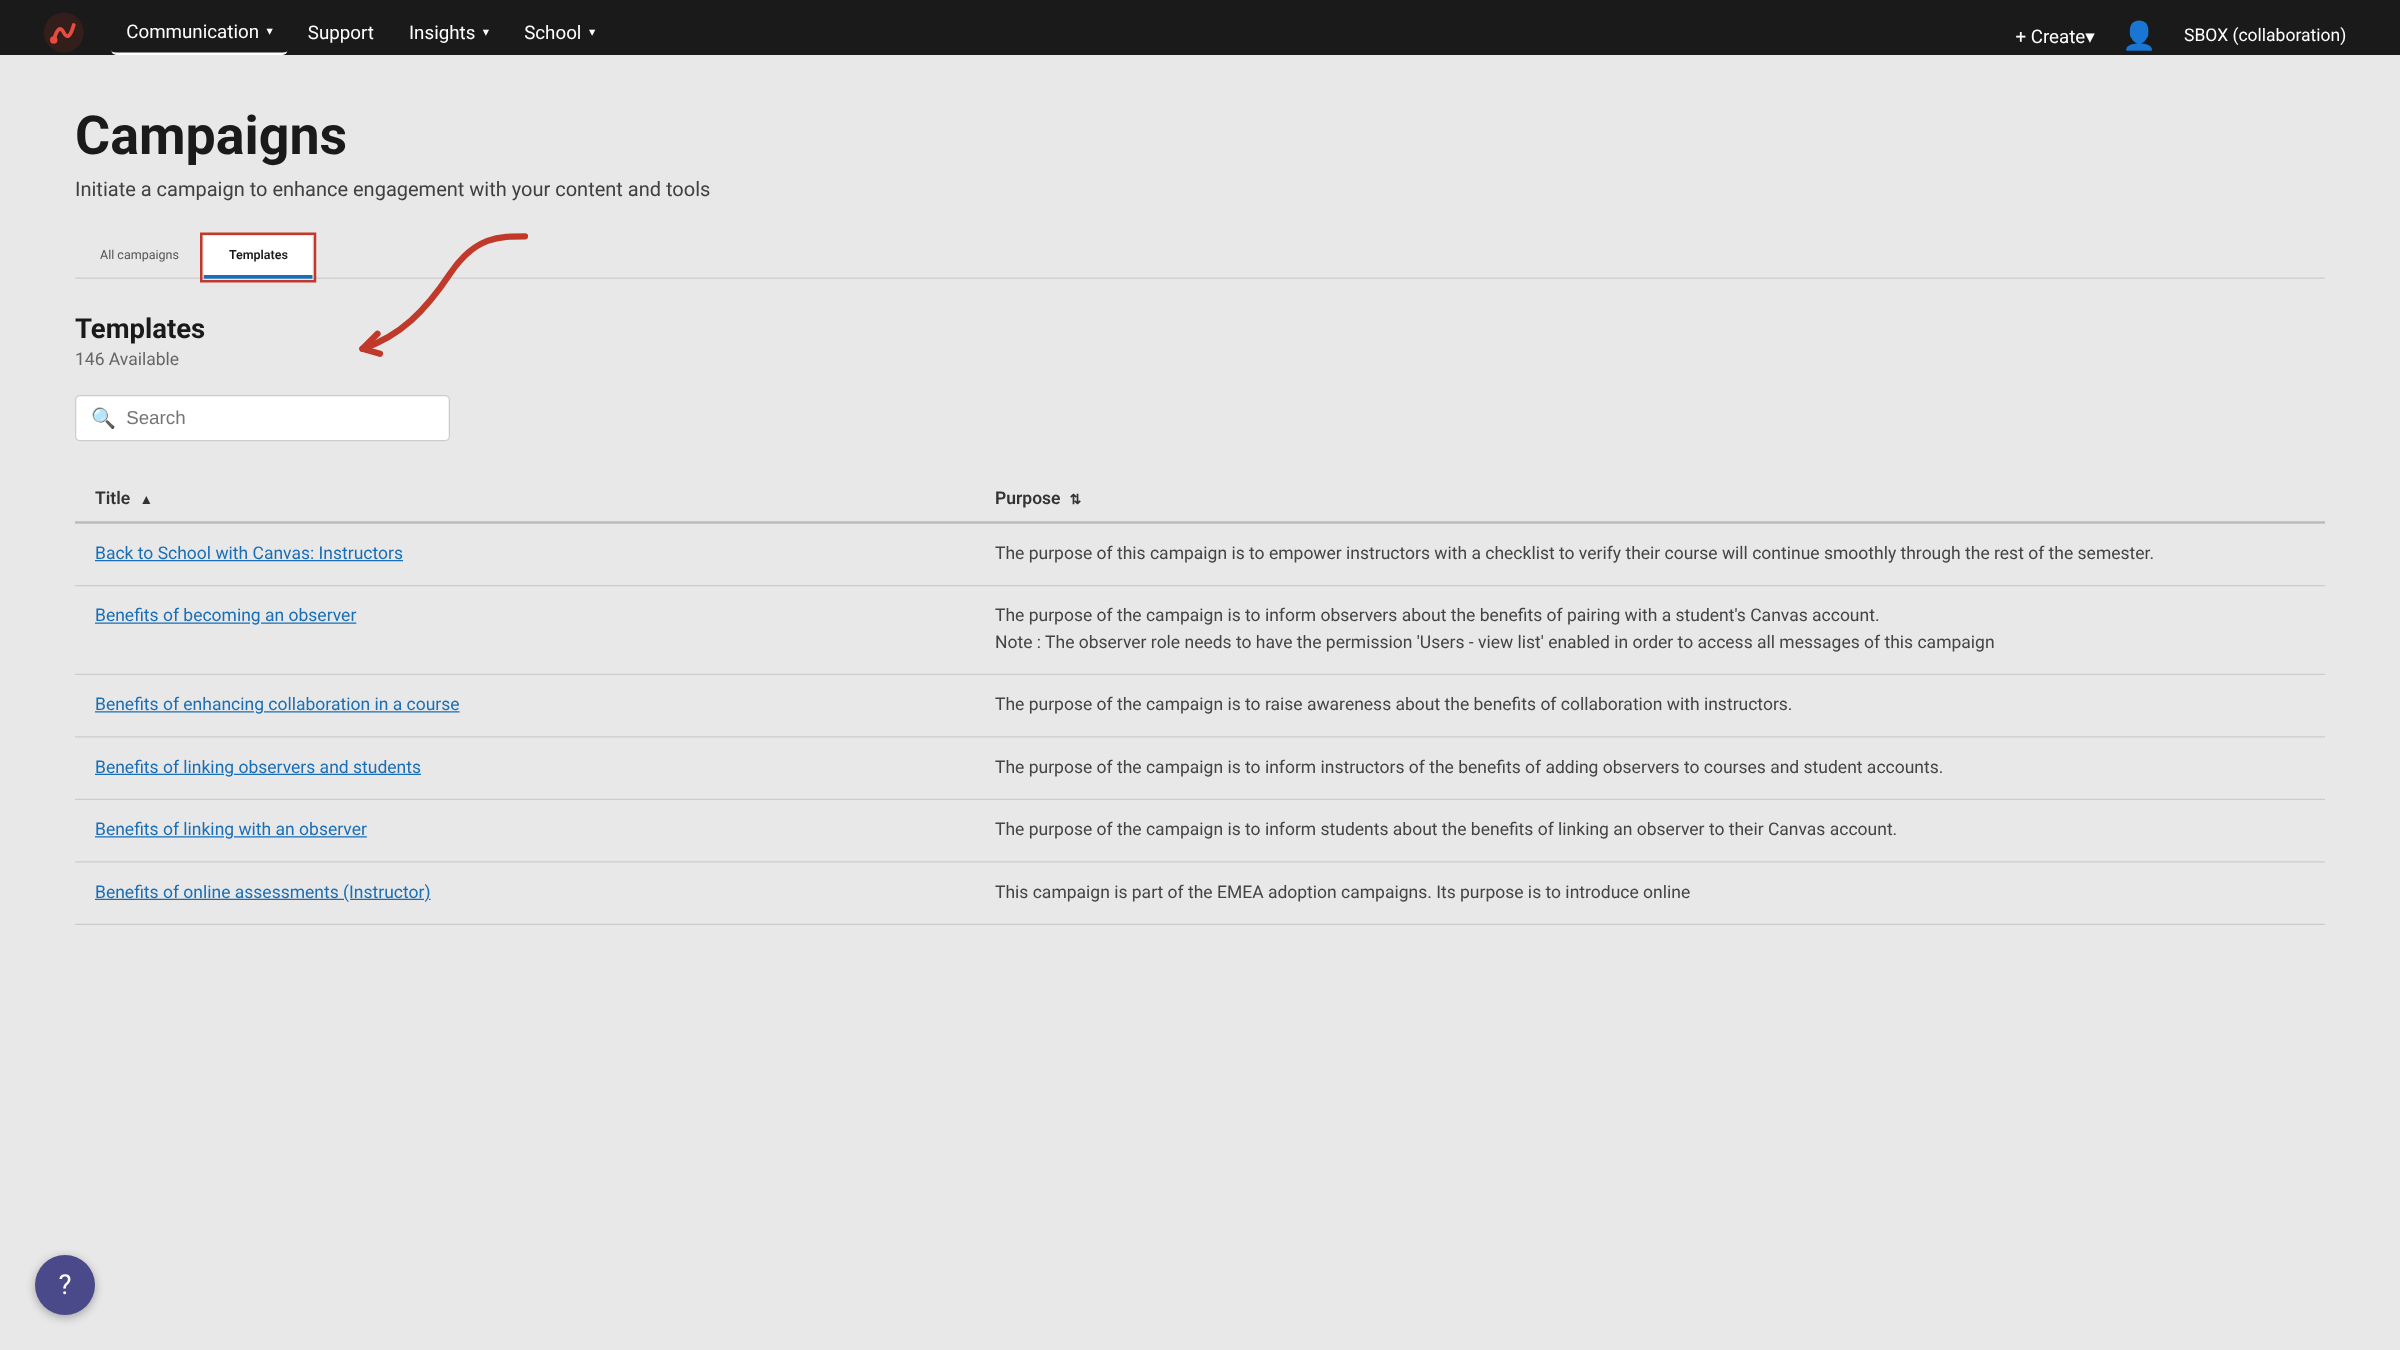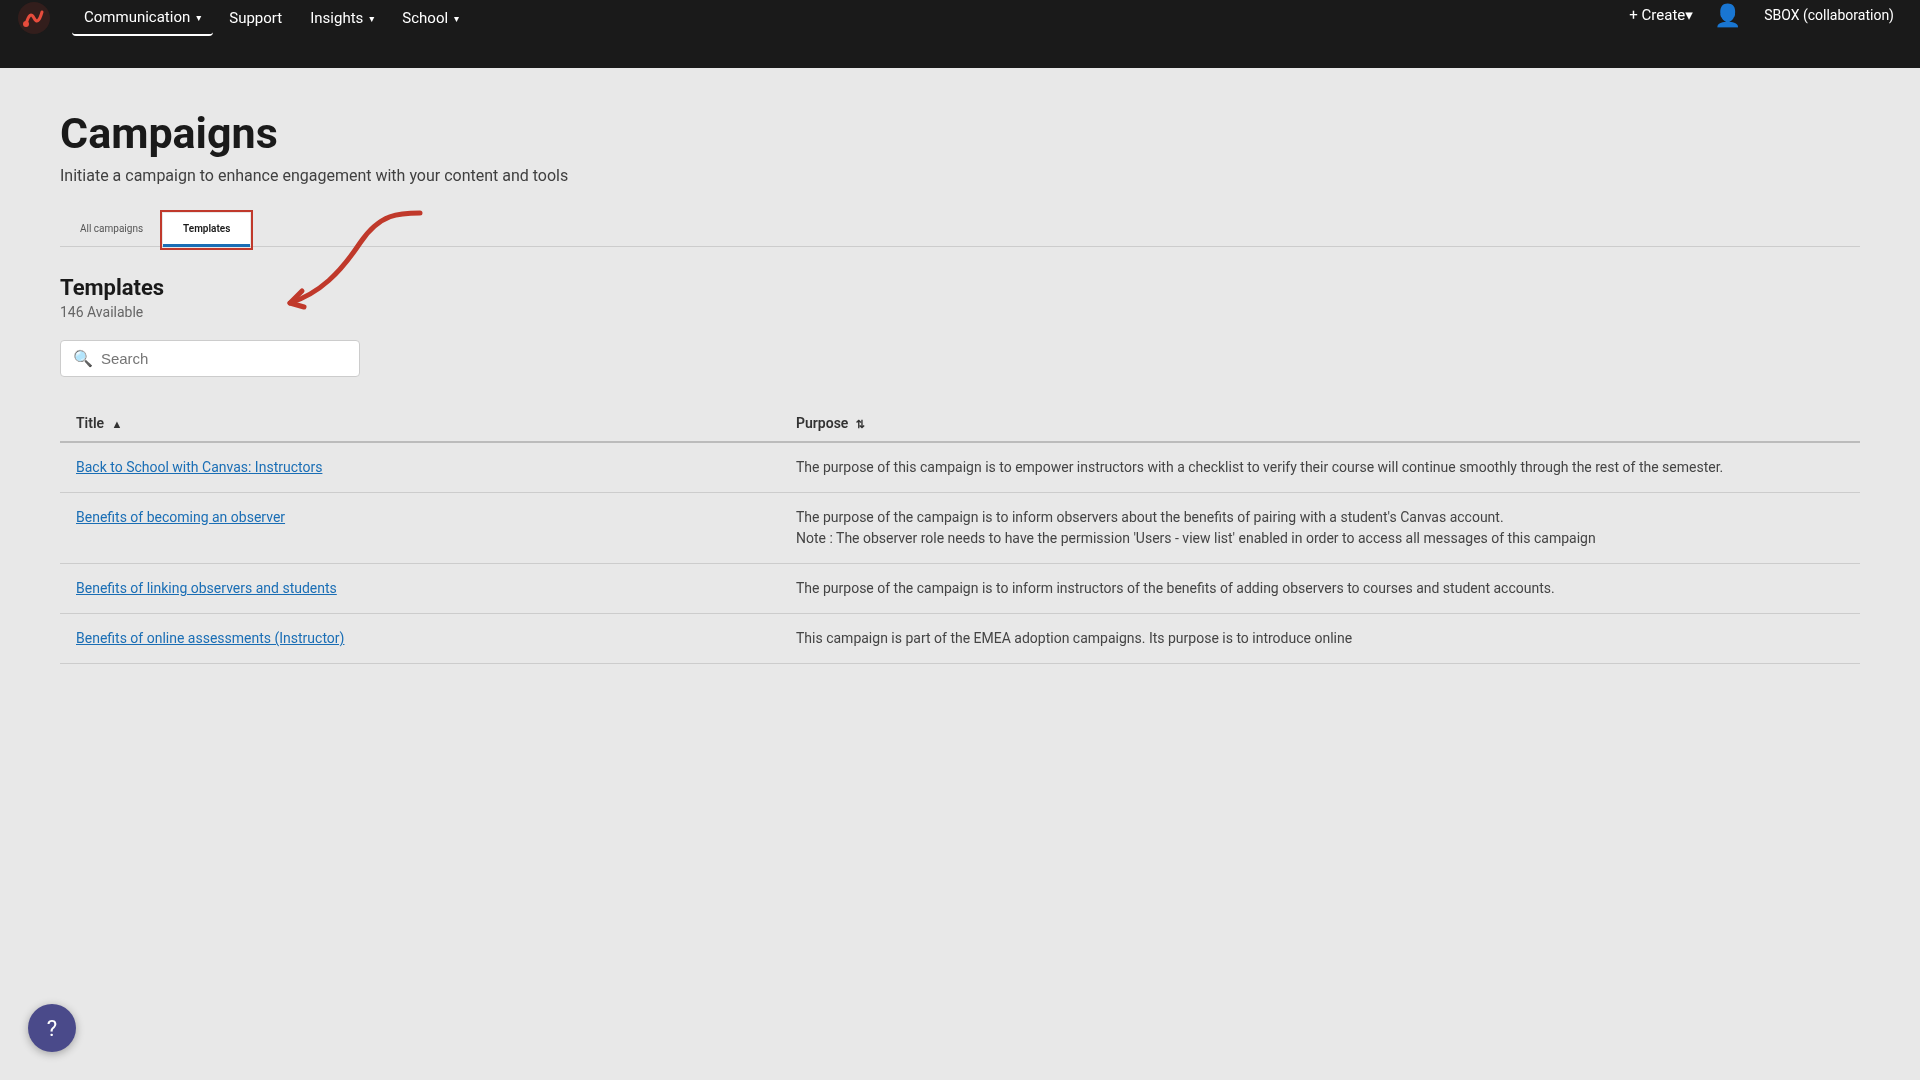--- a/index.html
+++ b/index.html
@@ -1,24 +1,24 @@
 <!DOCTYPE html>
 <html><head>
   <meta charset="utf-8">
   <style>
     * { box-sizing: border-box; margin: 0; padding: 0; }
     body { font-family: -apple-system, BlinkMacSystemFont, 'Segoe UI', Roboto, sans-serif; background: #e8e8e8; color: #2d2d2d; font-size: 14px; }
 
     
     .nav-bar {
       background: #1a1a1a;
-      height: 68px;
-      display: flex;
-      align-items: flex-start;
-      padding: 0 16px;
+      height: 44px;
+      display: flex;
+      align-items: flex-end;
+      padding: 0 33px;
       gap: 0;
       position: relative;
       z-index: 10;
     }
     .nav-logo {
       width: 36px;
       height: 36px;
       margin-right: 20px;
       flex-shrink: 0;
     }
@@ -307,22 +307,30 @@
     <tr>
           <td><a class="template-link">Back to School with Canvas: Instructors</a></td>
           <td style="white-space: pre-line;">The purpose of this campaign is to empower instructors with a checklist to verify their course will continue smoothly through the rest of the semester.</td>
         </tr>
         <tr>
           <td><a class="template-link">Benefits of becoming an observer</a></td>
           <td style="white-space: pre-line;">The purpose of the campaign is to inform  observers  about the benefits of pairing with a student's Canvas account.
  Note : The observer role needs to have the permission 'Users - view list' enabled in order to access all messages of this campaign</td>
         </tr>
         <tr>
+          <td><a class="template-link">Benefits of enhancing collaboration in a course</a></td>
+          <td style="white-space: pre-line;">The purpose of the campaign is to raise awareness about the benefits of collaboration with instructors.</td>
+        </tr>
+        <tr>
           <td><a class="template-link">Benefits of linking observers and students</a></td>
           <td style="white-space: pre-line;">The purpose of the campaign is to inform  instructors  of the benefits of adding observers to courses and student accounts.</td>
+        </tr>
+        <tr>
+          <td><a class="template-link">Benefits of linking with an observer</a></td>
+          <td style="white-space: pre-line;">The purpose of the campaign is to inform  students  about the benefits of linking an observer to their Canvas account.</td>
         </tr>
         <tr>
           <td><a class="template-link">Benefits of online assessments (Instructor)</a></td>
           <td style="white-space: pre-line;">This campaign is part of the EMEA adoption campaigns. Its purpose is to introduce online</td>
         </tr>
       </tbody>
   </table>
 </div>
 
 <div class="help-button">

